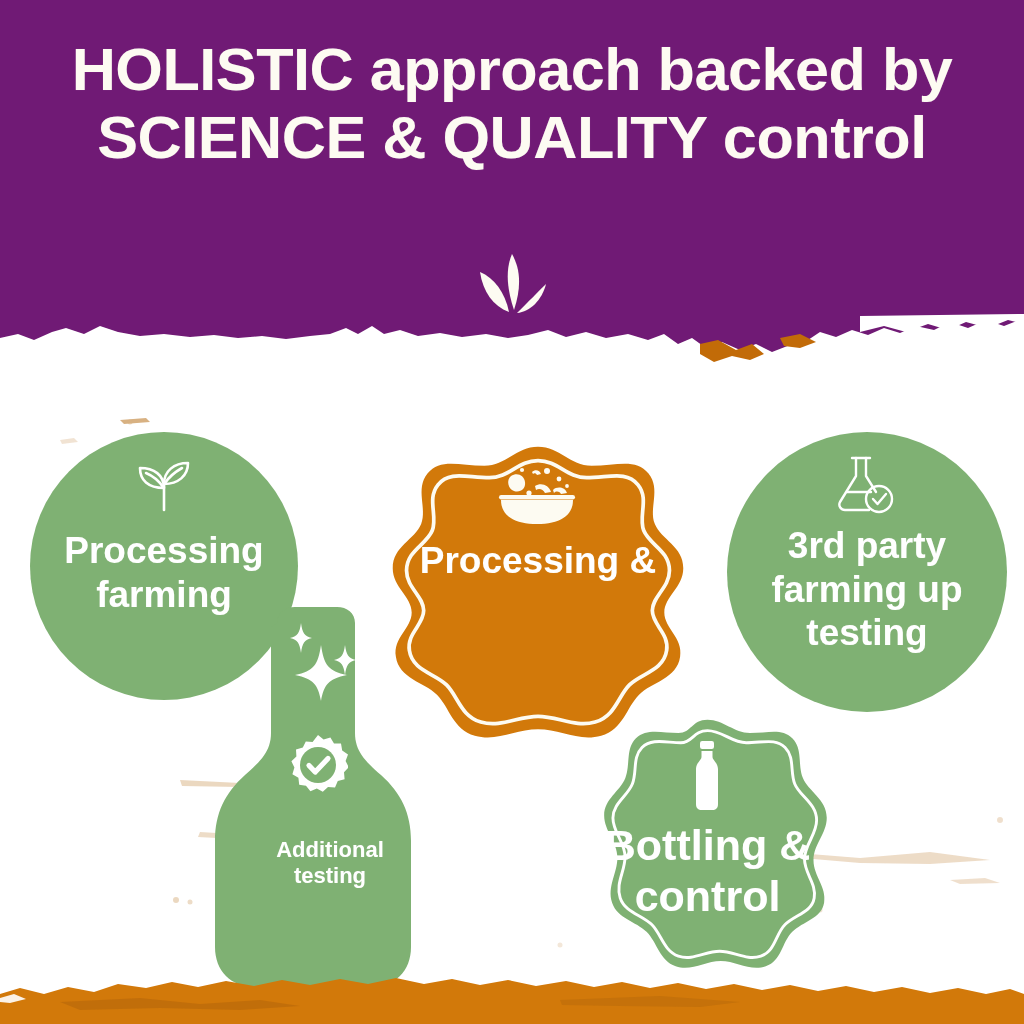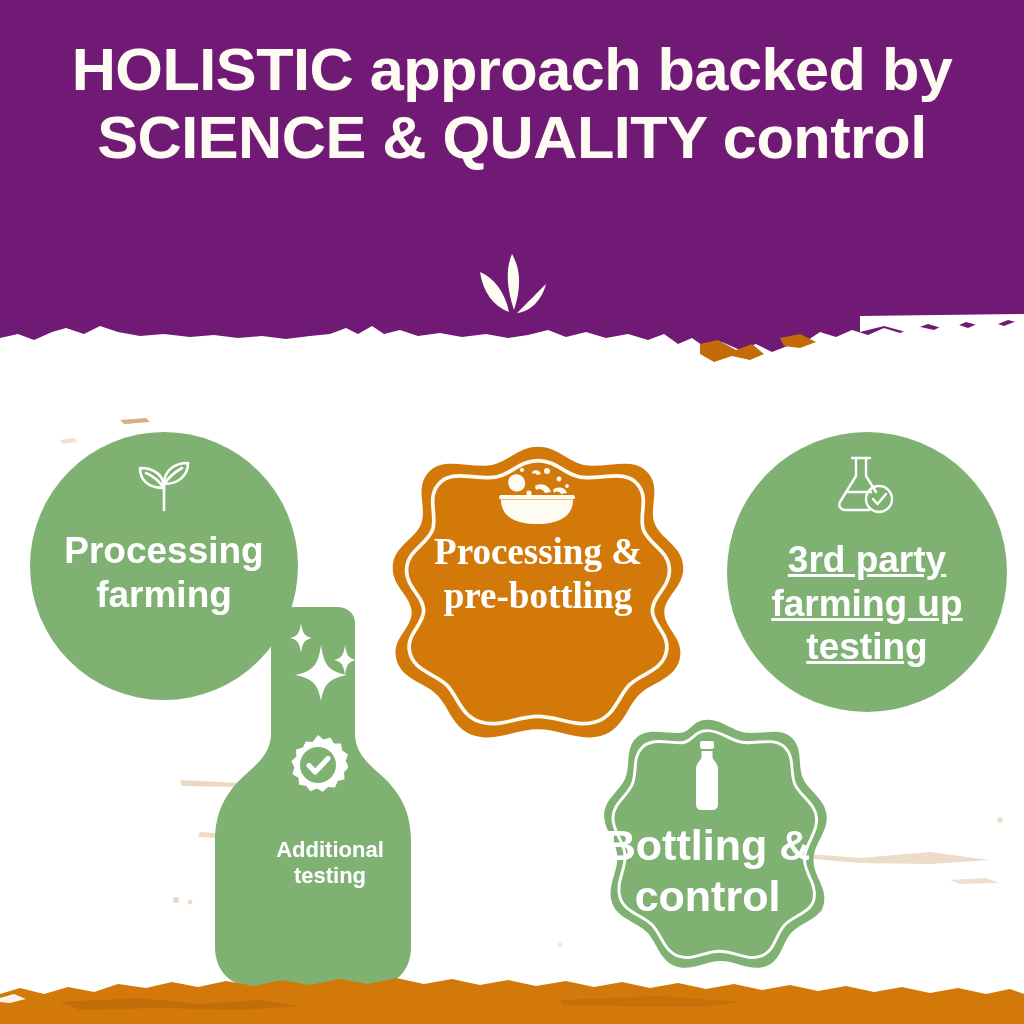--- a/index.html
+++ b/index.html
@@ -107,28 +107,28 @@
     width: 268px; height: 268px;
   }
   #node-sustainable .node-icon { left: 104px; top: 26px; width: 60px; height: 56px; }
   #node-sustainable .node-label { top: 97px; }
 
   #node-thirdparty {
     left: 727px; top: 432px;
     width: 280px; height: 280px;
   }
   #node-thirdparty .node-icon { left: 105px; top: 22px; width: 66px; height: 62px; }
-  #node-thirdparty .node-label { top: 106px; text-decoration: underline; }
+  #node-thirdparty .node-label { top: 92px; }
 
   #node-processing {
     left: 378px; top: 442px;
     width: 320px; height: 300px;
   }
   #node-processing .node-icon { left: 117px; top: 22px; width: 84px; height: 62px; }
-  #node-processing .node-label { top: 88px; font-family: Liberation Serif, serif; }
+  #node-processing .node-label { top: 97px; }
 
   #node-bottling {
     left: 575px; top: 714px;
     width: 265px; height: 266px;
   }
   #node-bottling .node-icon { left: 112px; top: 26px; width: 40px; height: 72px; }
   #node-bottling .node-label { top: 106px; font-size: 43px; }
 
   #node-additional {
     left: 205px; top: 605px;
@@ -336,21 +336,20 @@
         <path d="M37 8 C40 5 45 6 46 10 L42 11 C41 9 39 9 38 10 Z"></path>
         <circle cx="52" cy="7" r="3"></circle>
         <circle cx="64" cy="15" r="2.4"></circle>
         <circle cx="34" cy="29" r="2.6"></circle>
         <circle cx="72" cy="22" r="1.9"></circle>
         <circle cx="27" cy="6" r="2.1"></circle>
       </g>
     </svg>
     <div class="node-label">
       <div>Processing &amp;</div>
-      <div>pre-bottling</div>
     </div>
   </div>
 
   <svg id="bottom-band" viewBox="0 0 1024 70" preserveAspectRatio="none">
     <path fill="#D2790A" d="M0,40 L20,34 L44,40 L68,33 L94,38 L118,30 L146,34 L172,28 L198,33 L226,27 L254,32 L282,26 L310,31 L340,25 L368,30 L396,24 L424,30 L452,25 L480,31 L508,26 L536,32 L566,27 L594,33 L622,28 L650,34 L678,29 L706,35 L734,30 L762,36 L790,31 L818,37 L846,32 L874,38 L902,33 L930,39 L958,34 L986,40 L1010,35 L1024,40 L1024,70 L0,70 Z"></path>
     <path fill="#B8690A" d="M60,48 L140,44 L200,50 L260,46 L300,52 L240,56 L160,54 L80,56 Z" opacity="0.65"></path>
     <path fill="#B8690A" d="M560,46 L660,42 L740,48 L700,53 L620,52 L562,51 Z" opacity="0.5"></path>
     <path fill="#ffffff" d="M0,44 L14,40 L26,45 L10,49 L0,48 Z" opacity="0.9"></path>
     <path fill="#ffffff" d="M1376,0"></path>
   </svg>

